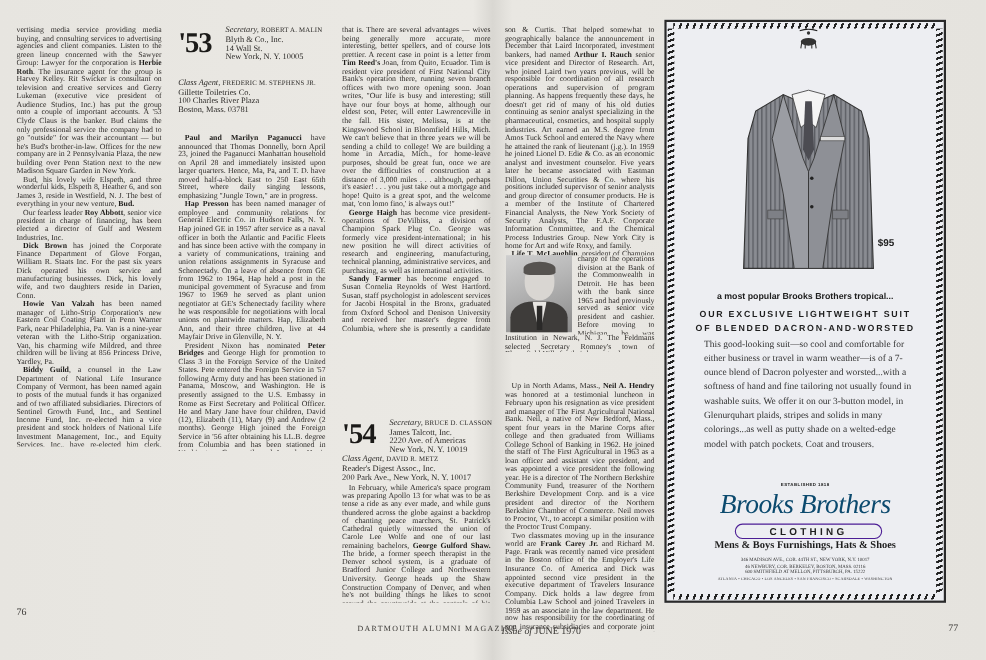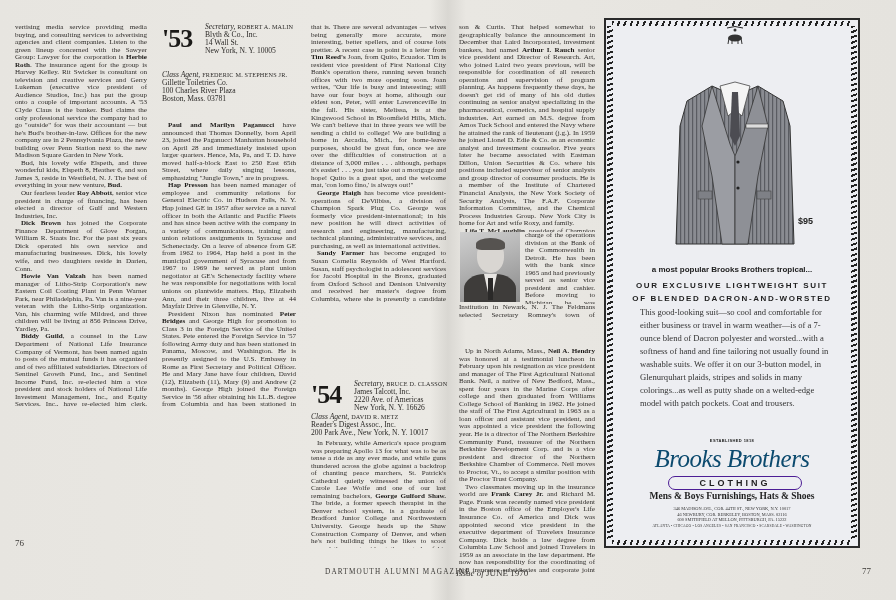--- a/index.html
+++ b/index.html
@@ -81,37 +81,37 @@
       <span>Boston, Mass. 03781</span>
     </div>
   </div>
 
   <div class="col c2">
       <p><b>Paul and Marilyn Paganucci</b> have announced that Thomas Donnelly, born April 23, joined the Paganucci Manhattan household on April 28 and immediately insisted upon larger quarters. Hence, Ma, Pa, and T. D. have moved half-a-block East to 250 East 65th Street, where daily singing lessons, emphasizing "Jungle Town," are in progress.</p>
       <p><b>Hap Presson</b> has been named manager of employee and community relations for General Electric Co. in Hudson Falls, N. Y. Hap joined GE in 1957 after service as a naval officer in both the Atlantic and Pacific Fleets and has since been active with the company in a variety of communications, training and union relations assignments in Syracuse and Schenectady. On a leave of absence from GE from 1962 to 1964, Hap held a post in the municipal government of Syracuse and from 1967 to 1969 he served as plant union negotiator at GE's Schenectady facility where he was responsible for negotiations with local unions on plantwide matters. Hap, Elizabeth Ann, and their three children, live at 44 Mayfair Drive in Glenville, N. Y.</p>
       <p>President Nixon has nominated <b>Peter Bridges</b> and George High for promotion to Class 3 in the Foreign Service of the United States. Pete entered the Foreign Service in '57 following Army duty and has been stationed in Panama, Moscow, and Washington. He is presently assigned to the U.S. Embassy in Rome as First Secretary and Political Officer. He and Mary Jane have four children, David (12), Elizabeth (11), Mary (9) and Andrew (2 months). George High joined the Foreign Service in '56 after obtaining his LL.B. degree from Columbia and has been stationed in Washington, Guayaquil, and Luanda. He is currently assigned to the American Embassy in Buenos Aires as Deputy Chief of the Political Section. He and Liz have two children, Mark (13) and Susan (11).</p>
     </div>
 
-  <div class="footer pg" style="left:15px;top:538px;text-align:right;">76</div>
+  <div class="footer pg" style="left:15px;top:551px;text-align:right;">76</div>
   <div class="footer" style="left:325px;top:568px;letter-spacing:1.2px;font-size:7.2px;">DARTMOUTH ALUMNI MAGAZINE</div>
 
   <div class="col c3">
       <p class="noind">that is. There are several advantages — wives being generally more accurate, more interesting, better spellers, and of course lots prettier. A recent case in point is a letter from <b>Tim Reed's</b> Joan, from Quito, Ecuador. Tim is resident vice president of First National City Bank's operation there, running seven branch offices with two more opening soon. Joan writes, "Our life is busy and interesting; still have our four boys at home, although our eldest son, Peter, will enter Lawrenceville in the fall. His sister, Melissa, is at the Kingswood School in Bloomfield Hills, Mich. We can't believe that in three years we will be sending a child to college! We are building a home in Arcadia, Mich., for home-leave purposes, should be great fun, once we are over the difficulties of construction at a distance of 3,000 miles . . . although, perhaps it's easier! . . . you just take out a mortgage and hope! Quito is a great spot, and the welcome mat, 'con lomo fino,' is always out!"</p>
       <p><b>George Haigh</b> has become vice president-operations of DeVilbiss, a division of Champion Spark Plug Co. George was formerly vice president-international; in his new position he will direct activities of research and engineering, manufacturing, technical planning, administrative services, and purchasing, as well as international activities.</p>
       <p><b>Sandy Farmer</b> has become engaged to Susan Cornelia Reynolds of West Hartford. Susan, staff psychologist in adolescent services for Jacobi Hospital in the Bronx, graduated from Oxford School and Denison University and received her master's degree from Columbia, where she is presently a candidate for her doctorate. Sandy is a psychologist for Dalton School and Roosevelt Hospital and consults for the Division of Community Psychiatry in New York City. He received his master's and doctor's degrees in clinical psychology from Teachers College and Columbia.</p>
     </div>
 
   <div class="classhead" style="left:311px;top:380px;width:140px;height:30px;">
     <div class="yr" style="left:0;top:0;">'54</div>
     <div class="blk" style="left:43px;top:0;">
       <i>Secretary,</i>
       <span class="sc">BRUCE D. CLASSON</span><br>
       <span>James Talcott, Inc.</span><br>
       <span>2220 Ave. of Americas</span><br>
-      <span>New York, N. Y. 16626</span>
+      <span>New York, N. Y. 10019</span>
     </div>
   </div>
   <div class="classhead" style="left:311px;top:413px;width:140px;height:24px;">
     <div class="blk" style="left:0;top:0;">
       <i>Class Agent,</i>
       <span class="sc">DAVID R. METZ</span><br>
       <span>Reader's Digest Assoc., Inc.</span><br>
       <span>200 Park Ave., New York, N. Y. 10017</span>
     </div>
   </div>

